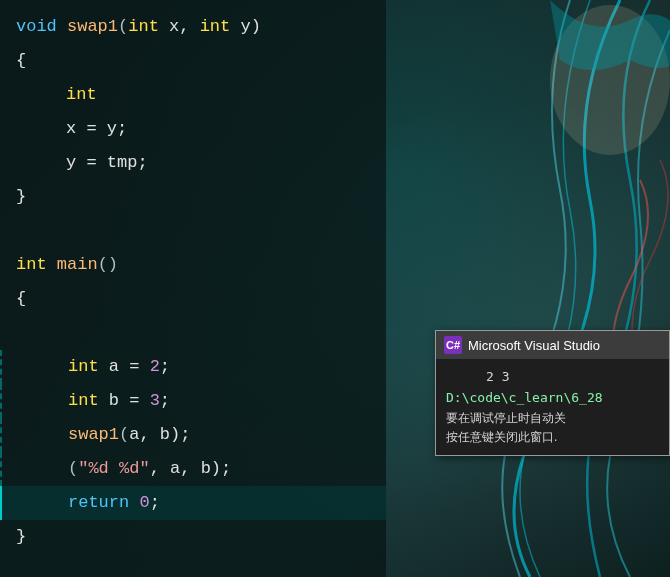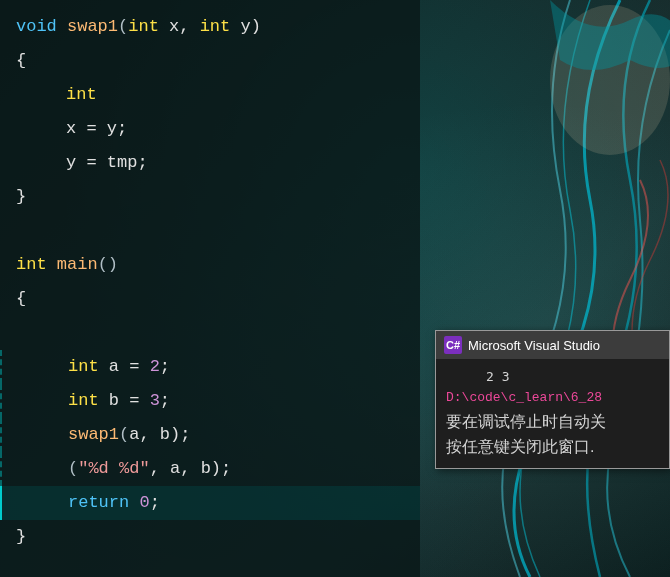--- a/index.html
+++ b/index.html
@@ -33,21 +33,21 @@
       width: 400px;
       height: 577px;
       z-index: 1;
       pointer-events: none;
     }
 
     
     .editor {
       position: absolute;
       top: 0; left: 0;
-      width: 420px;
+      width: 386px;
       height: 577px;
       background: rgba(10, 25, 25, 0.82);
       z-index: 2;
       padding: 0;
       overflow: hidden;
     }
 
     .code-area {
       padding: 10px 0 10px 16px;
       line-height: 34px;
@@ -136,31 +136,30 @@
       line-height: 1.6;
     }
 
     .popup-content .output-line {
       color: #d4d4d4;
       display: block;
       margin-left: 40px;
     }
 
     .popup-content .path-line {
-      color: #ec4899;
+      color: #86efac;
       display: block;
       word-break: break-all;
-      font-family: Liberation Mono, monospace;
     }
 
     .popup-content .info-line {
       color: #d4d4d4;
       display: block;
       font-family: 'Microsoft YaHei', sans-serif;
-      font-size: 16px;
+      font-size: 12px;
     }
   </style>
 </head>
 <body>
 
 <div class="bg-layer"></div>
 
 <svg class="hair-decor" viewBox="0 0 400 577" preserveAspectRatio="xMidYMid slice">
 
   <path d="M 350 0 Q 300 100 320 200 Q 340 300 280 400 Q 220 500 260 577" stroke="#00bcd4" stroke-width="3" fill="none" opacity="0.7"></path>

